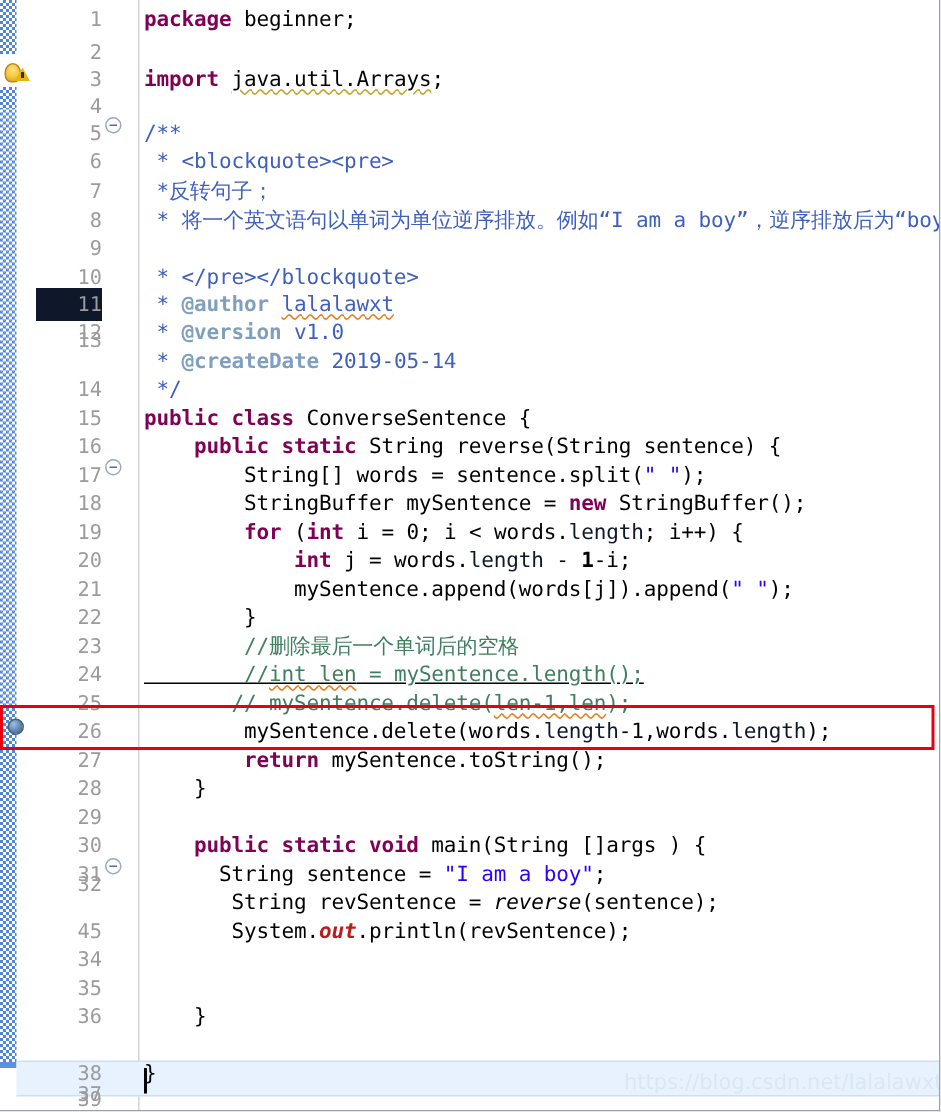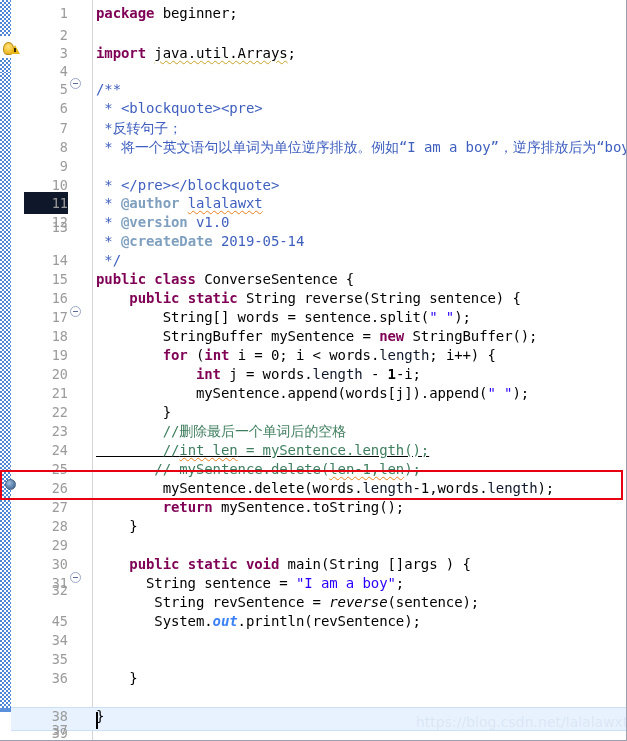--- a/index.html
+++ b/index.html
@@ -160,21 +160,21 @@
     color: #000000;
     letter-spacing: -0.1px;
   }
   .kw  { color: #7f0055; font-weight: bold; }
   .str { color: #2a00ff; }
   .cmt { color: #3f7f5f; }
   .jdoc{ color: #3f5fbf; }
   .jtag{ color: #7f9fbf; font-weight: bold; }
   .fld { color: #0f172a; }
   .stat{ font-style: italic; }
-  .stat-b { color: #3b82f6; font-style: italic; font-weight: bold; }
+  .stat-b { color: #b91c1c; font-style: italic; font-weight: bold; }
 
   
   .sq {
     text-decoration: underline;
     text-decoration-style: wavy;
     text-decoration-color: #e88020;
     text-decoration-thickness: 1px;
     text-underline-offset: 2px;
   }
   .sq-y {

